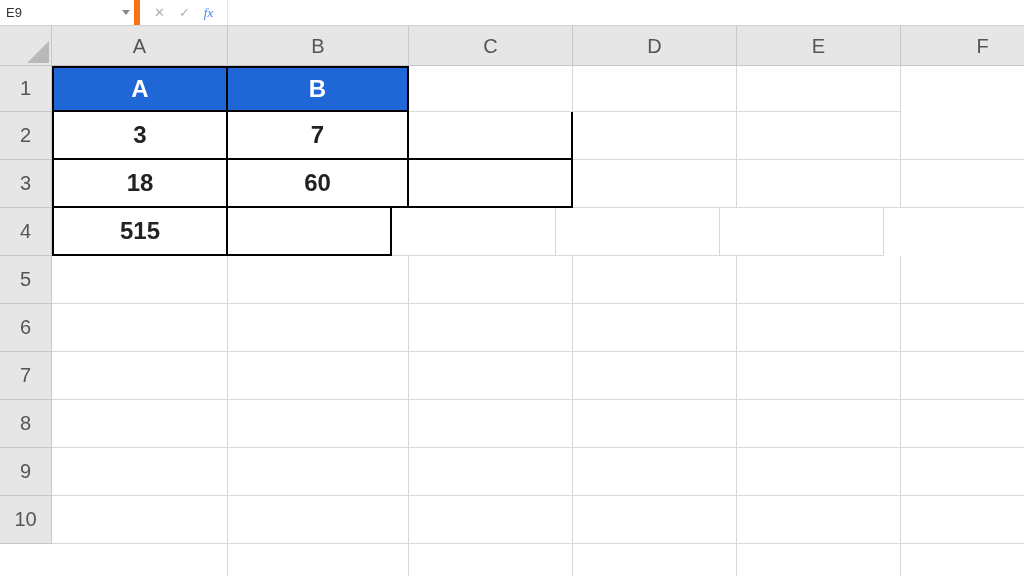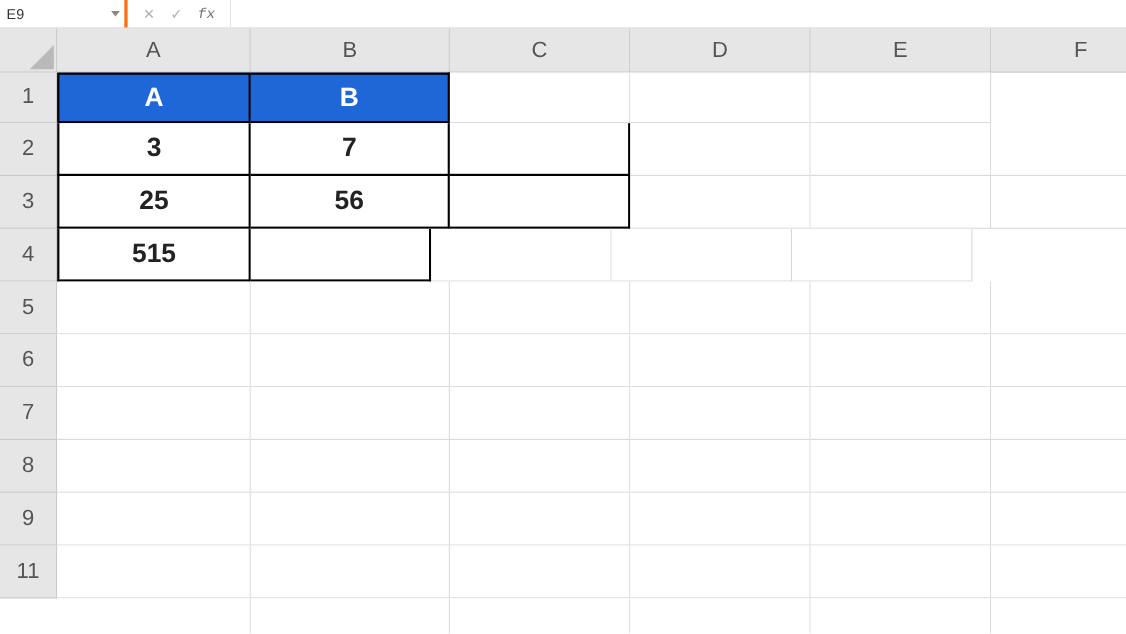--- a/index.html
+++ b/index.html
@@ -11,23 +11,23 @@
     align-items: center;
     height: 26px;
     border-bottom: 1px solid #d0d0d0;
     background: #fff;
     font-size: 13px;
     color: #444;
   }
   .name-box-wrap {
     display: flex;
     align-items: center;
-    width: 116px;
+    width: 140px;
     height: 100%;
-    border-right: 3px solid #f97316;
+    border-right: 6px solid #f97316;
     padding: 0 4px 0 6px;
   }
   .name-box {
     flex: 1;
     font-size: 13px;
     color: #333;
   }
   .name-box-caret {
     width: 0; height: 0;
     border-left: 4px solid transparent;
@@ -38,21 +38,21 @@
   .fb-buttons {
     display: flex;
     align-items: center;
     gap: 14px;
     padding: 0 14px;
     color: #b0b0b0;
     border-right: 1px solid #e4e4e4;
     height: 100%;
   }
   .fb-btn { font-size: 13px; line-height: 1; cursor: default; }
-  .fx { font-style: italic; font-family: Liberation Mono, monospace; color: #737373; }
+  .fx { font-style: italic; font-family: Liberation Serif, serif; color: #3b82f6; }
   .formula-input {
     flex: 1;
     height: 100%;
     padding: 0 6px;
     font-size: 13px;
     color: #222;
   }
 
   
   .sheet { display: flex; width: 100%; height: calc(576px - 26px); }
@@ -176,21 +176,21 @@
     <div class="corner"></div>
     <div class="row-header rhr r1">1</div>
     <div class="row-header rhr r2">2</div>
     <div class="row-header rhr r3">3</div>
     <div class="row-header rhr r4">4</div>
     <div class="row-header rhr r5">5</div>
     <div class="row-header rhr r6">6</div>
     <div class="row-header rhr r7">7</div>
     <div class="row-header rhr r8">8</div>
     <div class="row-header rhr r9">9</div>
-    <div class="row-header rhr r11">11</div>
+    <div class="row-header rhr r10">10</div>
   </div>
 
   <div class="grid-area">
     <div class="col-headers">
       <div class="col-header colA">A</div>
       <div class="col-header colB">B</div>
       <div class="col-header colC">C</div>
       <div class="col-header colD">D</div>
       <div class="col-header colE">E</div>
       <div class="col-header colF">F</div>
@@ -209,22 +209,22 @@
       <div class="row r2">
         <div class="cell colA bordered first">3</div>
         <div class="cell colB bordered">7</div>
         <div class="cell colC bordered"></div>
         <div class="cell colD"></div>
         <div class="cell colE"></div>
         <div class="cell colF"></div>
       </div>
 
       <div class="row r3">
-        <div class="cell colA bordered first">25</div>
-        <div class="cell colB bordered">56</div>
+        <div class="cell colA bordered first">18</div>
+        <div class="cell colB bordered">60</div>
         <div class="cell colC bordered"></div>
         <div class="cell colD"></div>
         <div class="cell colE"></div>
         <div class="cell colF"></div>
       </div>
 
       <div class="row r4">
         <div class="cell colA bordered first">515</div>
         <div class="cell colC bordered"></div>
         <div class="cell colD"></div>

